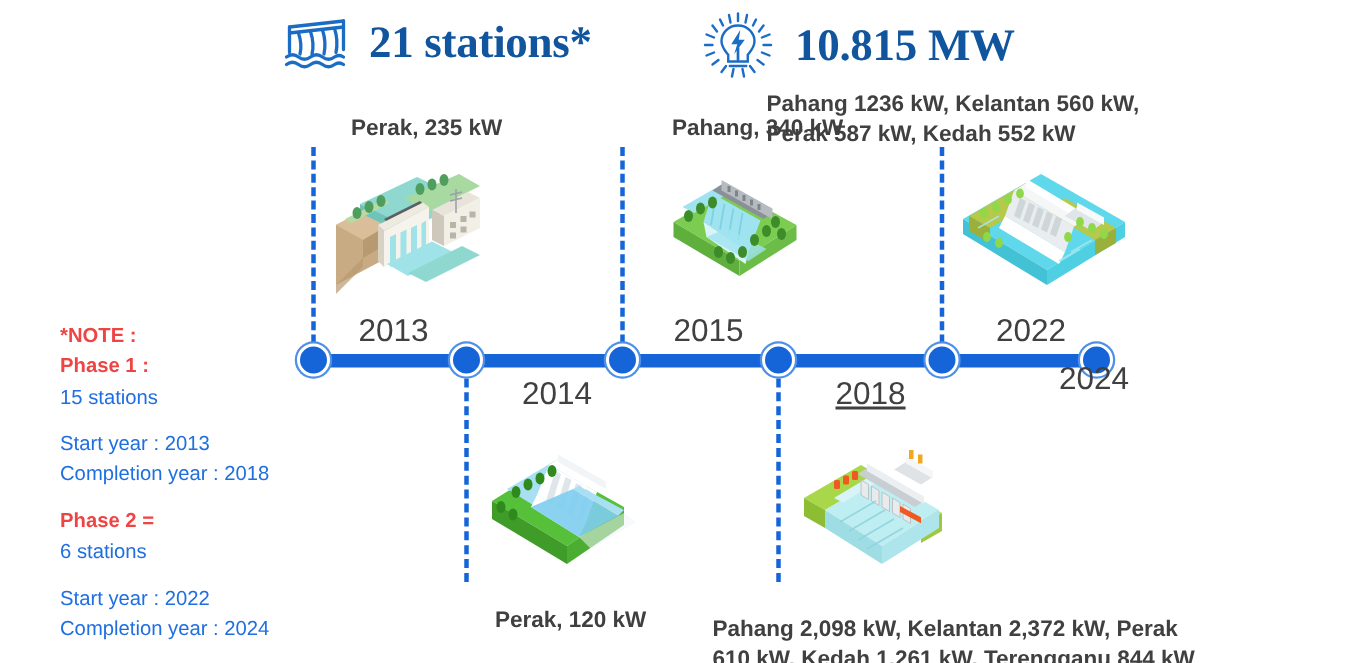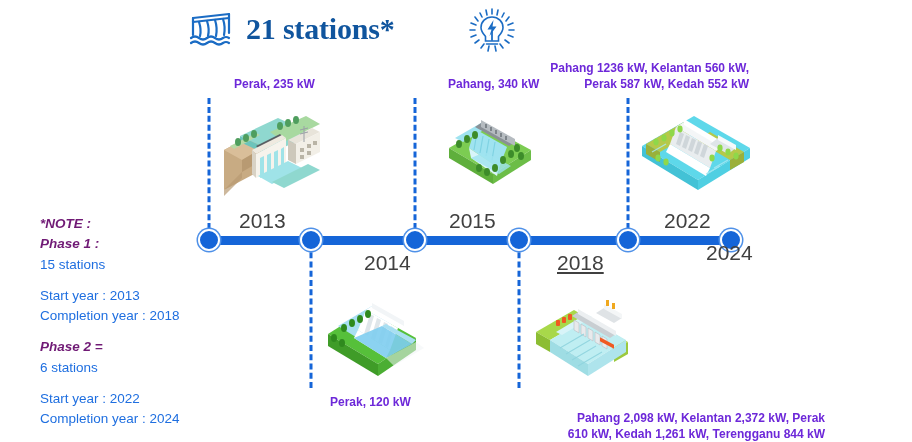--- a/index.html
+++ b/index.html
@@ -55,38 +55,38 @@
   .year {
     position: absolute;
     font-size: 21px;
     color: #404040;
     white-space: nowrap;
   }
 
   
   .kw-label {
     position: absolute;
-    font-size: 12px;
+    font-size: 15px;
     font-weight: bold;
-    color: #6d28d9;
-    text-align: right;
+    color: #404040;
+    text-align: left;
     line-height: 1.35;
     white-space: nowrap;
   }
 
   
   .note {
     position: absolute;
     left: 40px; top: 214px;
     width: 180px;
     color: #1f6fe0;
     font-size: 13.5px;
     line-height: 1.5;
   }
-  .note b { font-weight: bold; color: #701a75; font-style: italic; }
+  .note b { font-weight: bold; color: #ef4444; }
   .note .gap { display: block; height: 11px; }
   .note .ln { display: block; white-space: nowrap; }
 
   
   .illus { position: absolute; line-height: 0; }
 </style>
 </head>
 <body>
 
 <div class="stage">
@@ -135,20 +135,21 @@
             <line x1="22" y1="45" x2="23" y2="40"></line>
             <line x1="30" y1="45" x2="29" y2="40"></line>
           </g>
           <path d="M26 11 C19.5 11 15 16 15 21.5 C15 25.5 17.5 28 19.5 30.5 L19.5 35 L32.5 35 L32.5 30.5 C34.5 28 37 25.5 37 21.5 C37 16 32.5 11 26 11 Z"></path>
           <line x1="20.5" y1="38" x2="31.5" y2="38"></line>
           <path d="M26 26 L26 34" stroke-width="1.8"></path>
         </g>
         <path d="M27.5 14 L21.5 23.5 L25.5 23.5 L23.5 30 L30.5 20.5 L26.5 20.5 Z" fill="#1b6cc4"></path>
       </svg>
     </span>
+    <span class="hdr-text">10.815 MW</span>
   </div>
 
   <div class="note">
     <span class="ln"><b>*NOTE :</b></span>
     <span class="ln"><b>Phase 1 :</b></span>
     <span class="ln">15 stations</span>
     <span class="gap"></span>
     <span class="ln">Start year : 2013</span>
     <span class="ln">Completion year : 2018</span>
     <span class="gap"></span>
@@ -167,34 +168,34 @@
 
   <div class="axis"></div>
   <div class="node" style="left:209px;"></div>
   <div class="node" style="left:311px;"></div>
   <div class="node" style="left:415px;"></div>
   <div class="node" style="left:519px;"></div>
   <div class="node" style="left:628px;"></div>
   <div class="node" style="left:731px;"></div>
 
   <div class="year" style="left:239px; top:209px;">2013</div>
-  <div class="year" style="left:364px; top:251px;">2014</div>
+  <div class="year" style="left:348px; top:251px;">2014</div>
   <div class="year" style="left:449px; top:209px;">2015</div>
   <div class="year" style="left:557px; top:251px;text-decoration:underline;">2018</div>
   <div class="year" style="left:664px; top:209px;">2022</div>
   <div class="year" style="left:706px; top:241px;">2024</div>
 
   <div class="kw-label" style="left:234px; top:76px;">Perak, 235 kW</div>
   <div class="kw-label" style="left:448px; top:76px;">Pahang, 340 kW</div>
   <div class="kw-label" style="left:630px; top:60px; transform: translateX(-119px); width:238px;">
     <div>Pahang 1236 kW, Kelantan 560 kW,</div>
     <div>Perak 587 kW, Kedah 552 kW</div>
   </div>
 
-  <div class="kw-label" style="left:330px; top:394px;">Perak, 120 kW</div>
+  <div class="kw-label" style="left:330px; top:404px;">Perak, 120 kW</div>
   <div class="kw-label" style="left:650px; top:410px; transform: translateX(-175px); width:350px;">
     <div>Pahang 2,098 kW, Kelantan 2,372 kW, Perak</div>
     <div>610 kW, Kedah 1,261 kW, Terengganu 844 kW</div>
   </div>
 
   <div class="illus" style="left:216px; top:106px;">
     <svg width="112" height="94" viewBox="0 0 112 94">
       <polygon points="8,44 42,26 42,66 8,84" fill="#c8ab83"></polygon>
       <polygon points="8,44 42,26 60,34 26,54" fill="#d9be99"></polygon>
       <polygon points="26,54 60,34 60,46 26,66" fill="#b89a72"></polygon>

